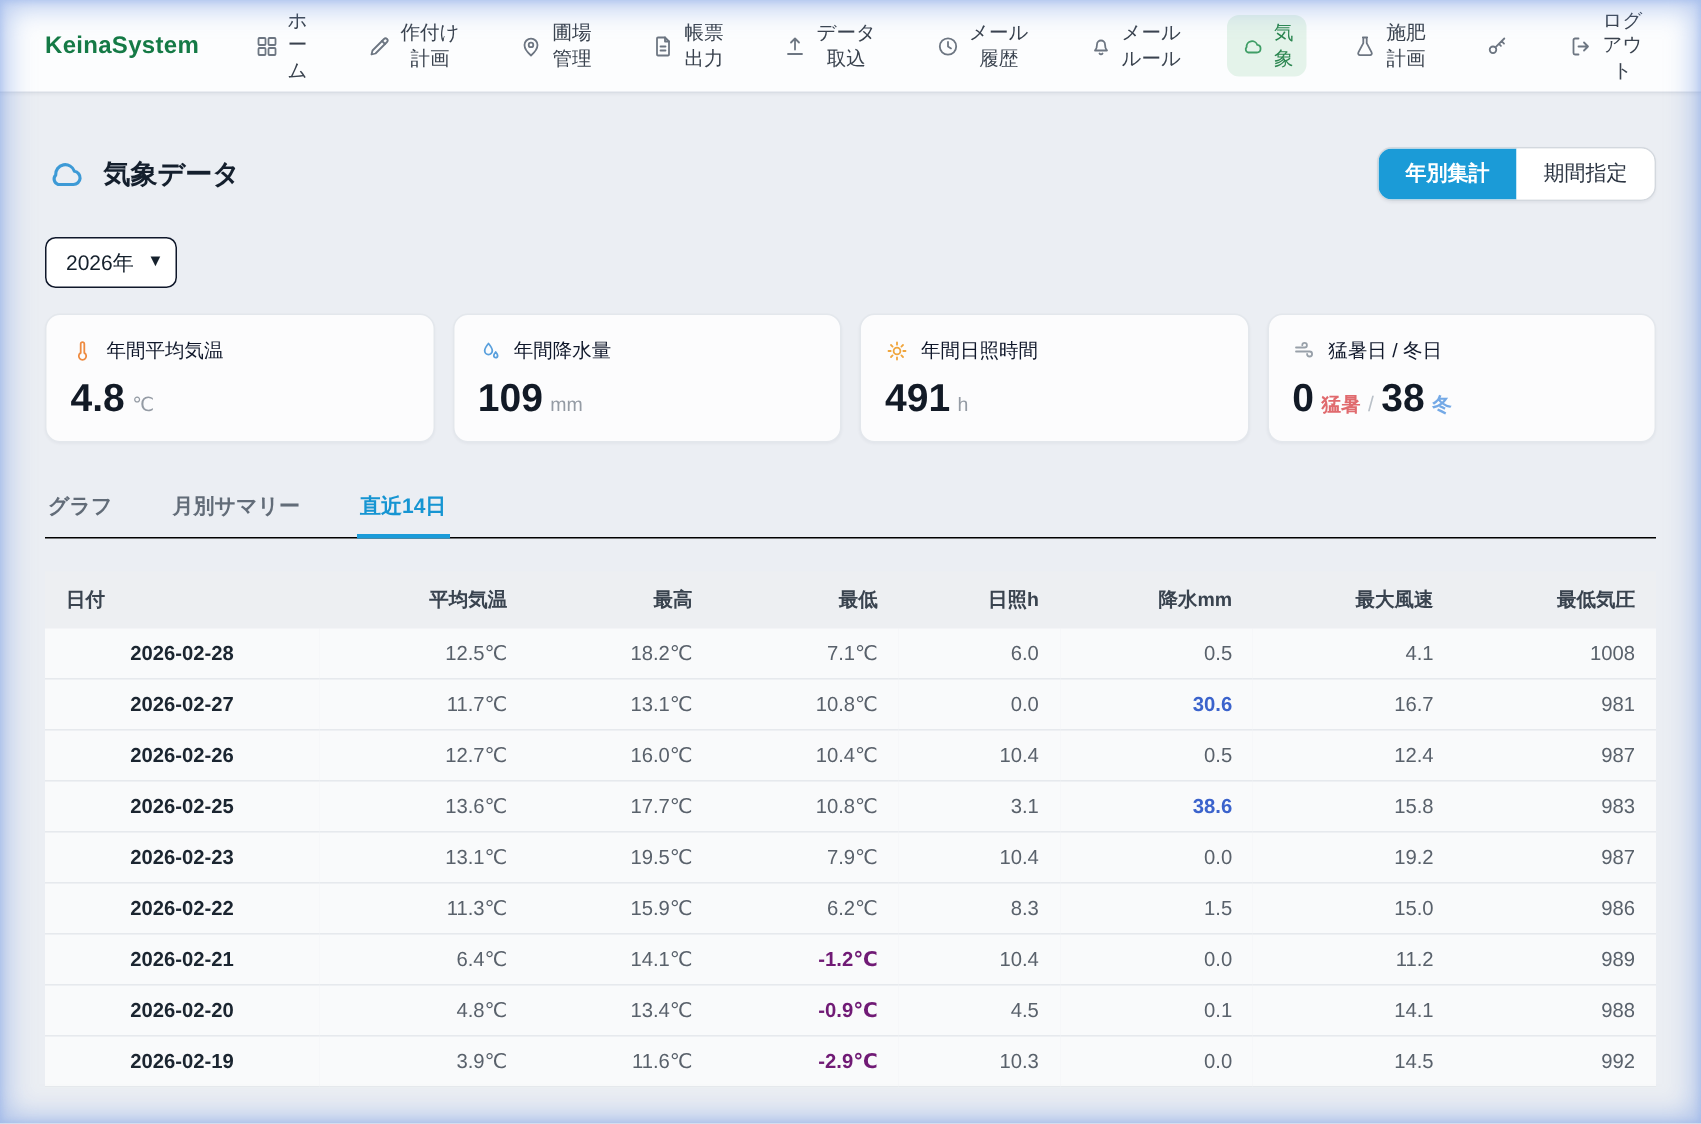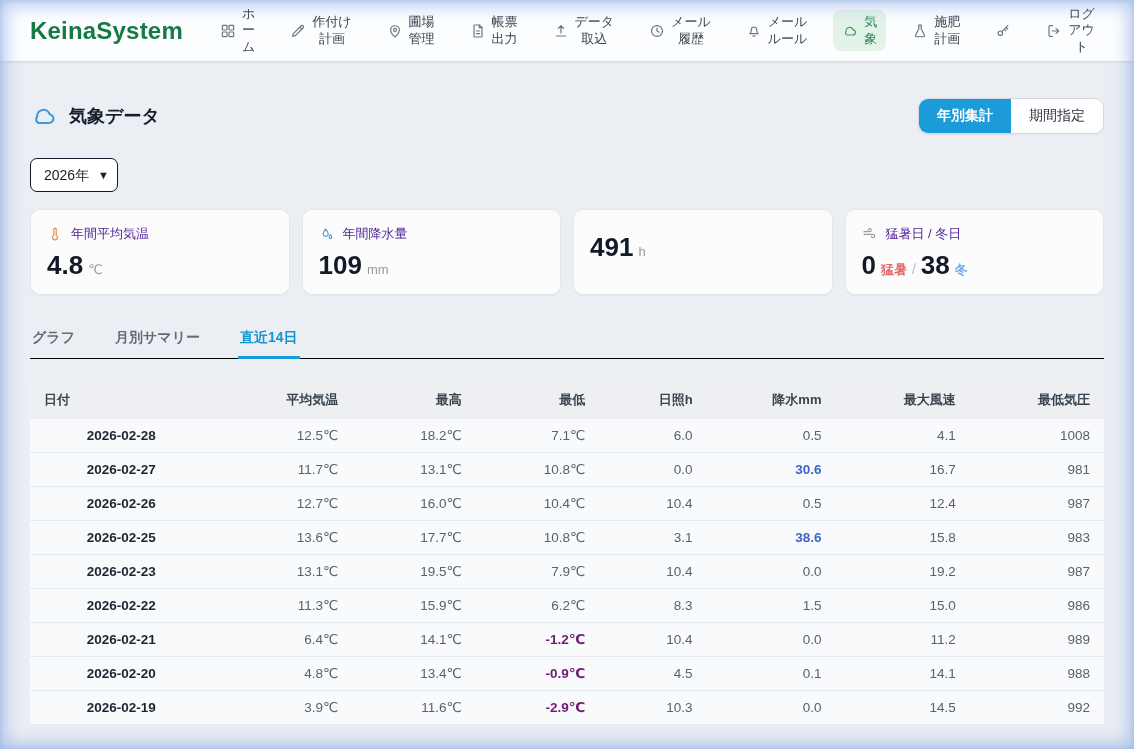--- a/index.html
+++ b/index.html
@@ -15,21 +15,21 @@
     box-shadow: inset 0 0 18px 5px rgba(125,160,228,.55),
                 inset 0 0 5px 1px rgba(125,160,228,.35);
   }
 
   
   .topnav{
     height:62px; background:#fcfdfe; border-bottom:1px solid #d9dee5;
     display:flex; align-items:center; padding:0 30px;
     box-shadow:0 1px 2px rgba(16,24,40,.05);
   }
-  .brand{ font-size:24px; font-weight:700; color:#157a46; letter-spacing:.2px; cursor:pointer; }
+  .brand{ font-size:16px; font-weight:700; color:#157a46; letter-spacing:.2px; cursor:pointer; }
   .nav-items{ flex:1; display:flex; align-items:center; justify-content:space-between; margin-left:28px; }
   .nav-item{
     display:flex; align-items:center; gap:6px; padding:4px 9px; border-radius:8px;
     cursor:pointer; color:#39424e;
   }
   .nav-item .nav-ic{ display:flex; color:#6d7682; }
   .nav-item .nav-label{ font-size:13px; line-height:1.25; white-space:pre-line; text-align:center; }
   .nav-item.active{ background:#e4f3ea; color:#2b8650; }
   .nav-item.active .nav-ic{ color:#3f9e66; }
 
@@ -62,21 +62,21 @@
   }
 
   
   .cards{ margin-top:17px; display:grid; grid-template-columns:repeat(4,1fr); gap:12px; }
   .card{
     background:#fcfcfd; border:1px solid #e3e7ec; border-radius:10px;
     padding:15px 16px 14px; box-shadow:0 1px 2px rgba(16,24,40,.04); min-height:86px;
   }
   .card-top{ display:flex; align-items:center; gap:8px; }
   .card-top .c-ic{ display:flex; }
-  .card-label{ font-size:13px; color:#4c1d95; }
+  .card-label{ font-size:13px; color:#0f172a; }
   .card-value-row{ margin-top:9px; display:flex; align-items:baseline; gap:5px; }
   .card-value{ font-size:26px; font-weight:700; color:#121a26; line-height:1; }
   .card-unit{ font-size:13px; color:#949ba4; }
   .hot-label{ font-size:13px; color:#e06a6e; font-weight:600; }
   .cold-label{ font-size:13px; color:#74a9e6; font-weight:600; }
   .slash{ font-size:14px; color:#b9c0c8; }
   .ic-thermo{ color:#ee8b41; } .ic-drop{ color:#5aa0dd; }
   .ic-sun{ color:#f0a53c; } .ic-wind{ color:#98a0a9; }
 
   
@@ -279,20 +279,29 @@
           </span>
           <span class="card-label">年間降水量</span>
         </div>
         <div class="card-value-row">
           <span class="card-value">109</span>
           <span class="card-unit">mm</span>
         </div>
       </div>
 
       <div class="card">
+        <div class="card-top">
+          <span class="c-ic ic-sun">
+            <svg width="16" height="16" viewBox="0 0 24 24" fill="none" stroke="currentColor" stroke-width="1.8" stroke-linecap="round" stroke-linejoin="round">
+              <circle cx="12" cy="12" r="3.4"></circle>
+              <path d="M12 3.5v2.2M12 18.3v2.2M3.5 12h2.2M18.3 12h2.2M6 6l1.6 1.6M16.4 16.4L18 18M18 6l-1.6 1.6M7.6 16.4L6 18"></path>
+            </svg>
+          </span>
+          <span class="card-label">年間日照時間</span>
+        </div>
         <div class="card-value-row">
           <span class="card-value">491</span>
           <span class="card-unit">h</span>
         </div>
       </div>
 
       <div class="card">
         <div class="card-top">
           <span class="c-ic ic-wind">
             <svg width="16" height="16" viewBox="0 0 24 24" fill="none" stroke="currentColor" stroke-width="1.8" stroke-linecap="round" stroke-linejoin="round">

